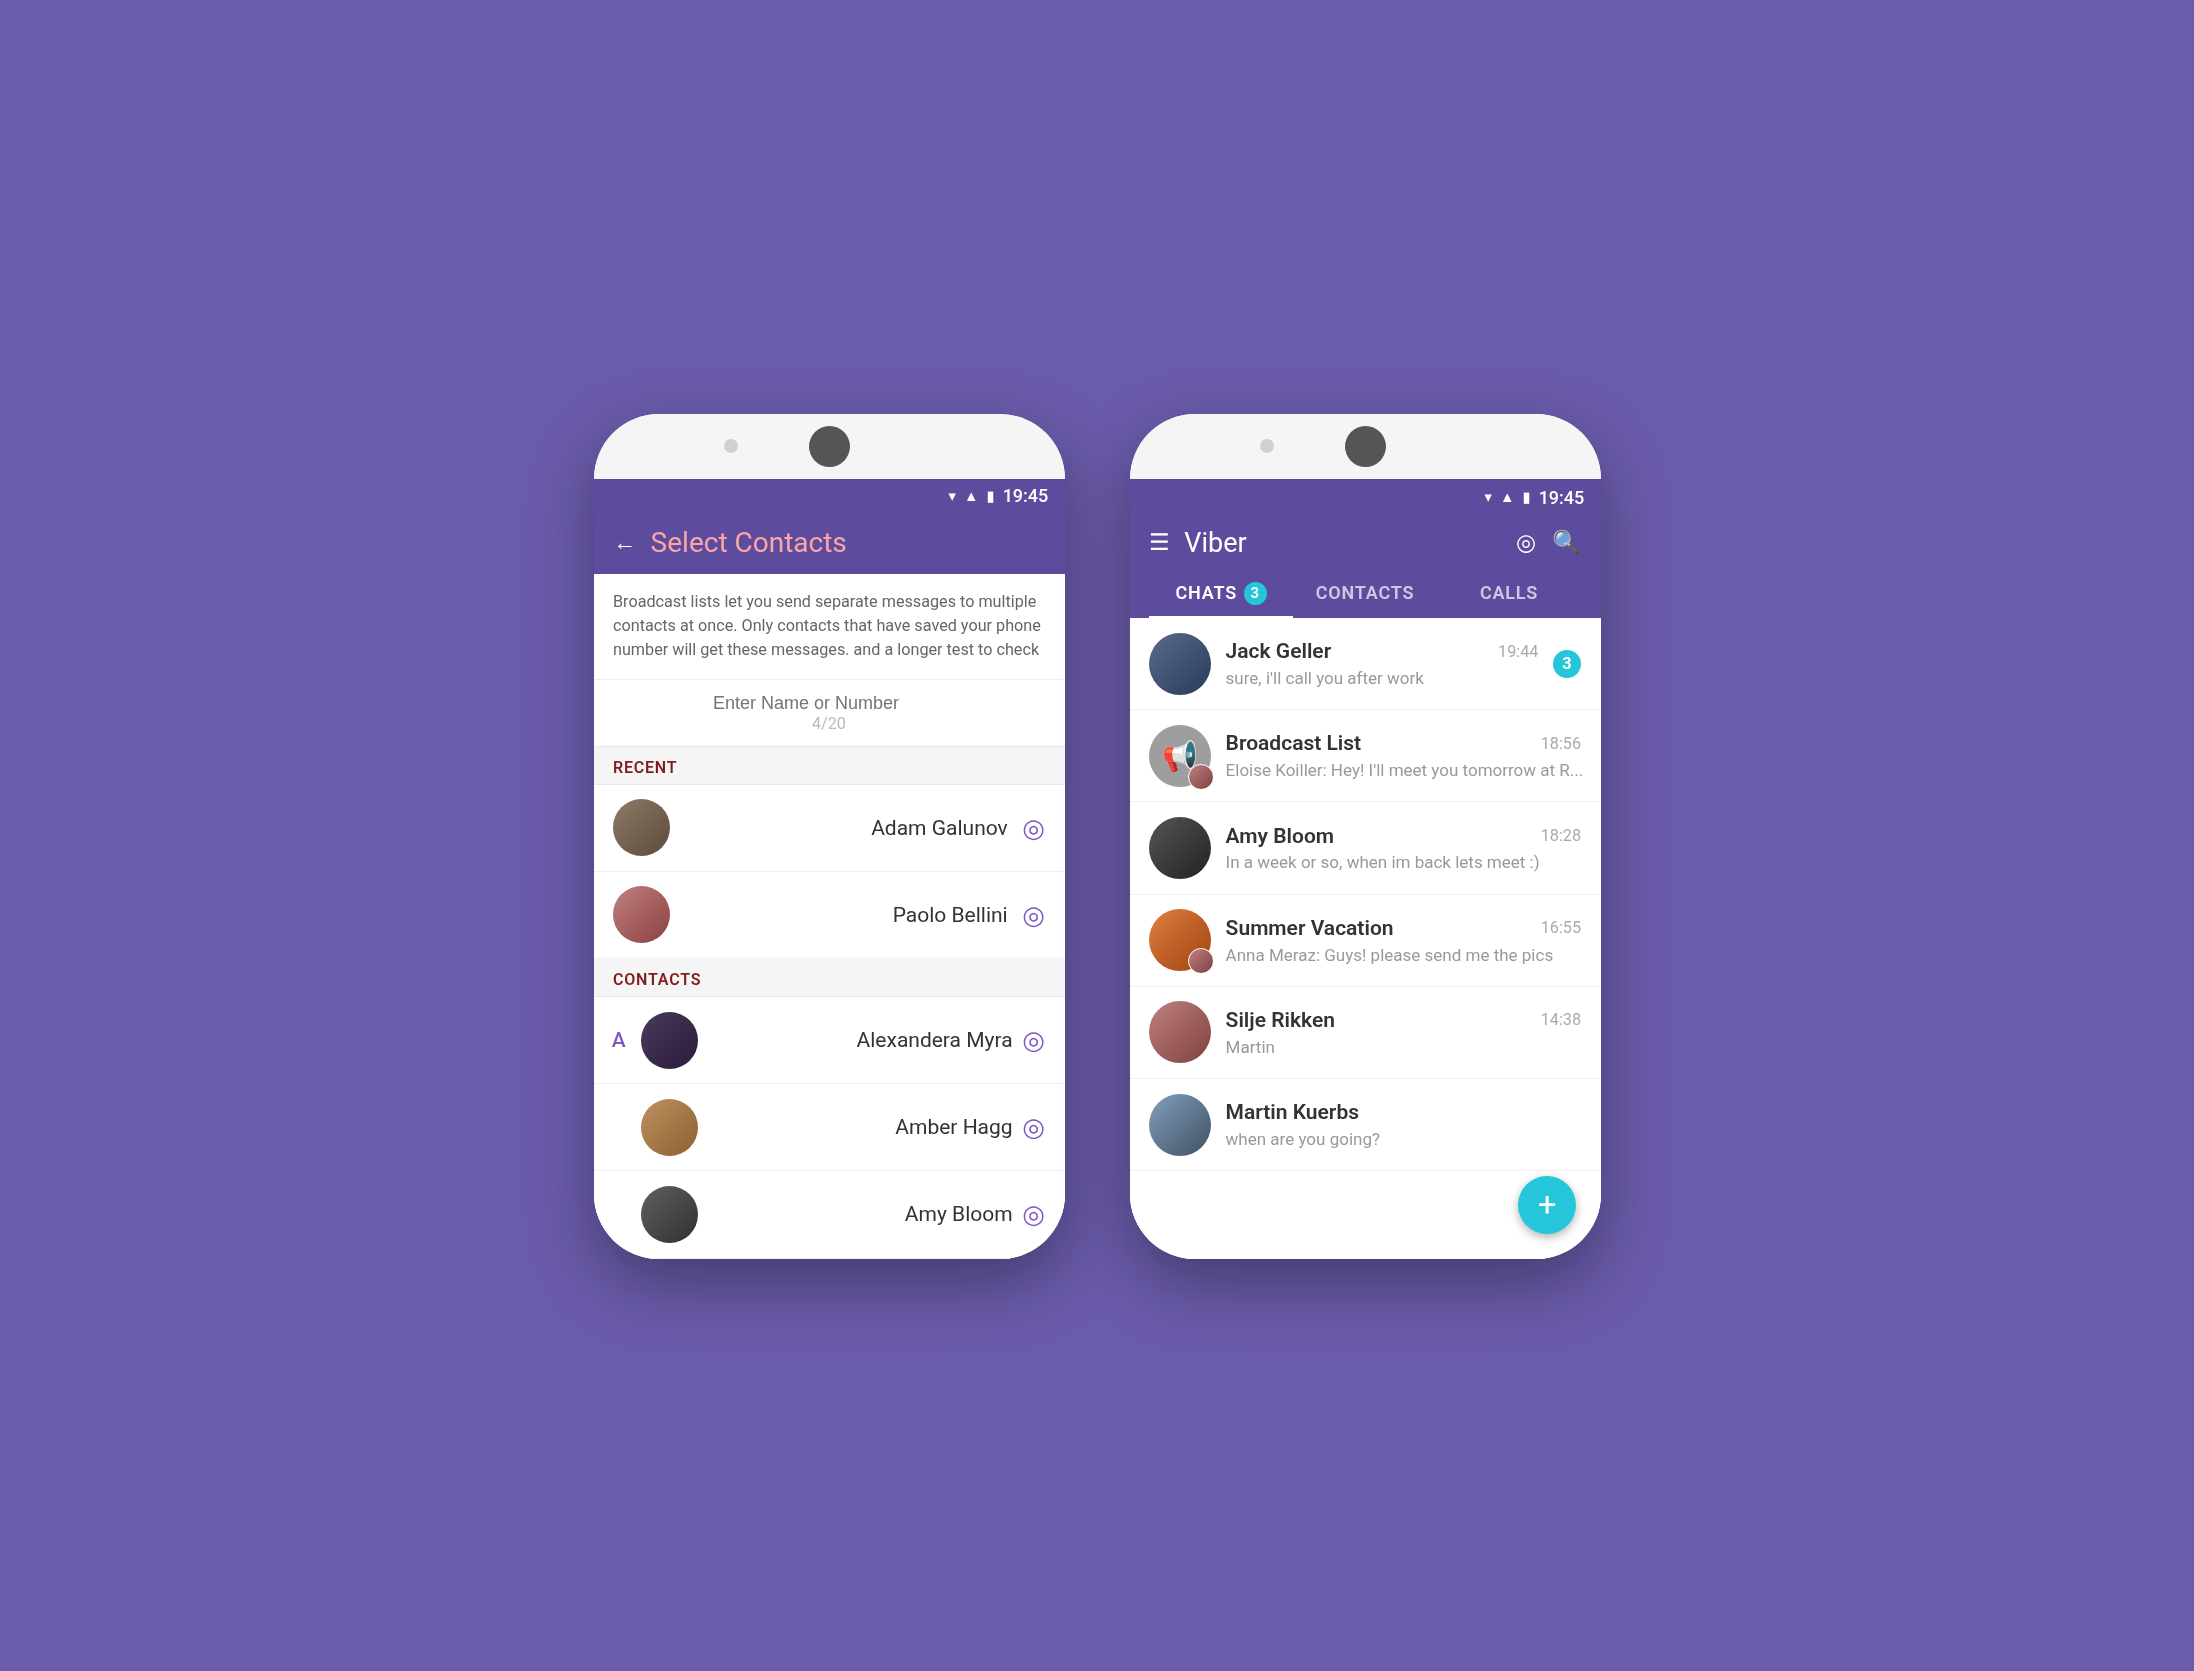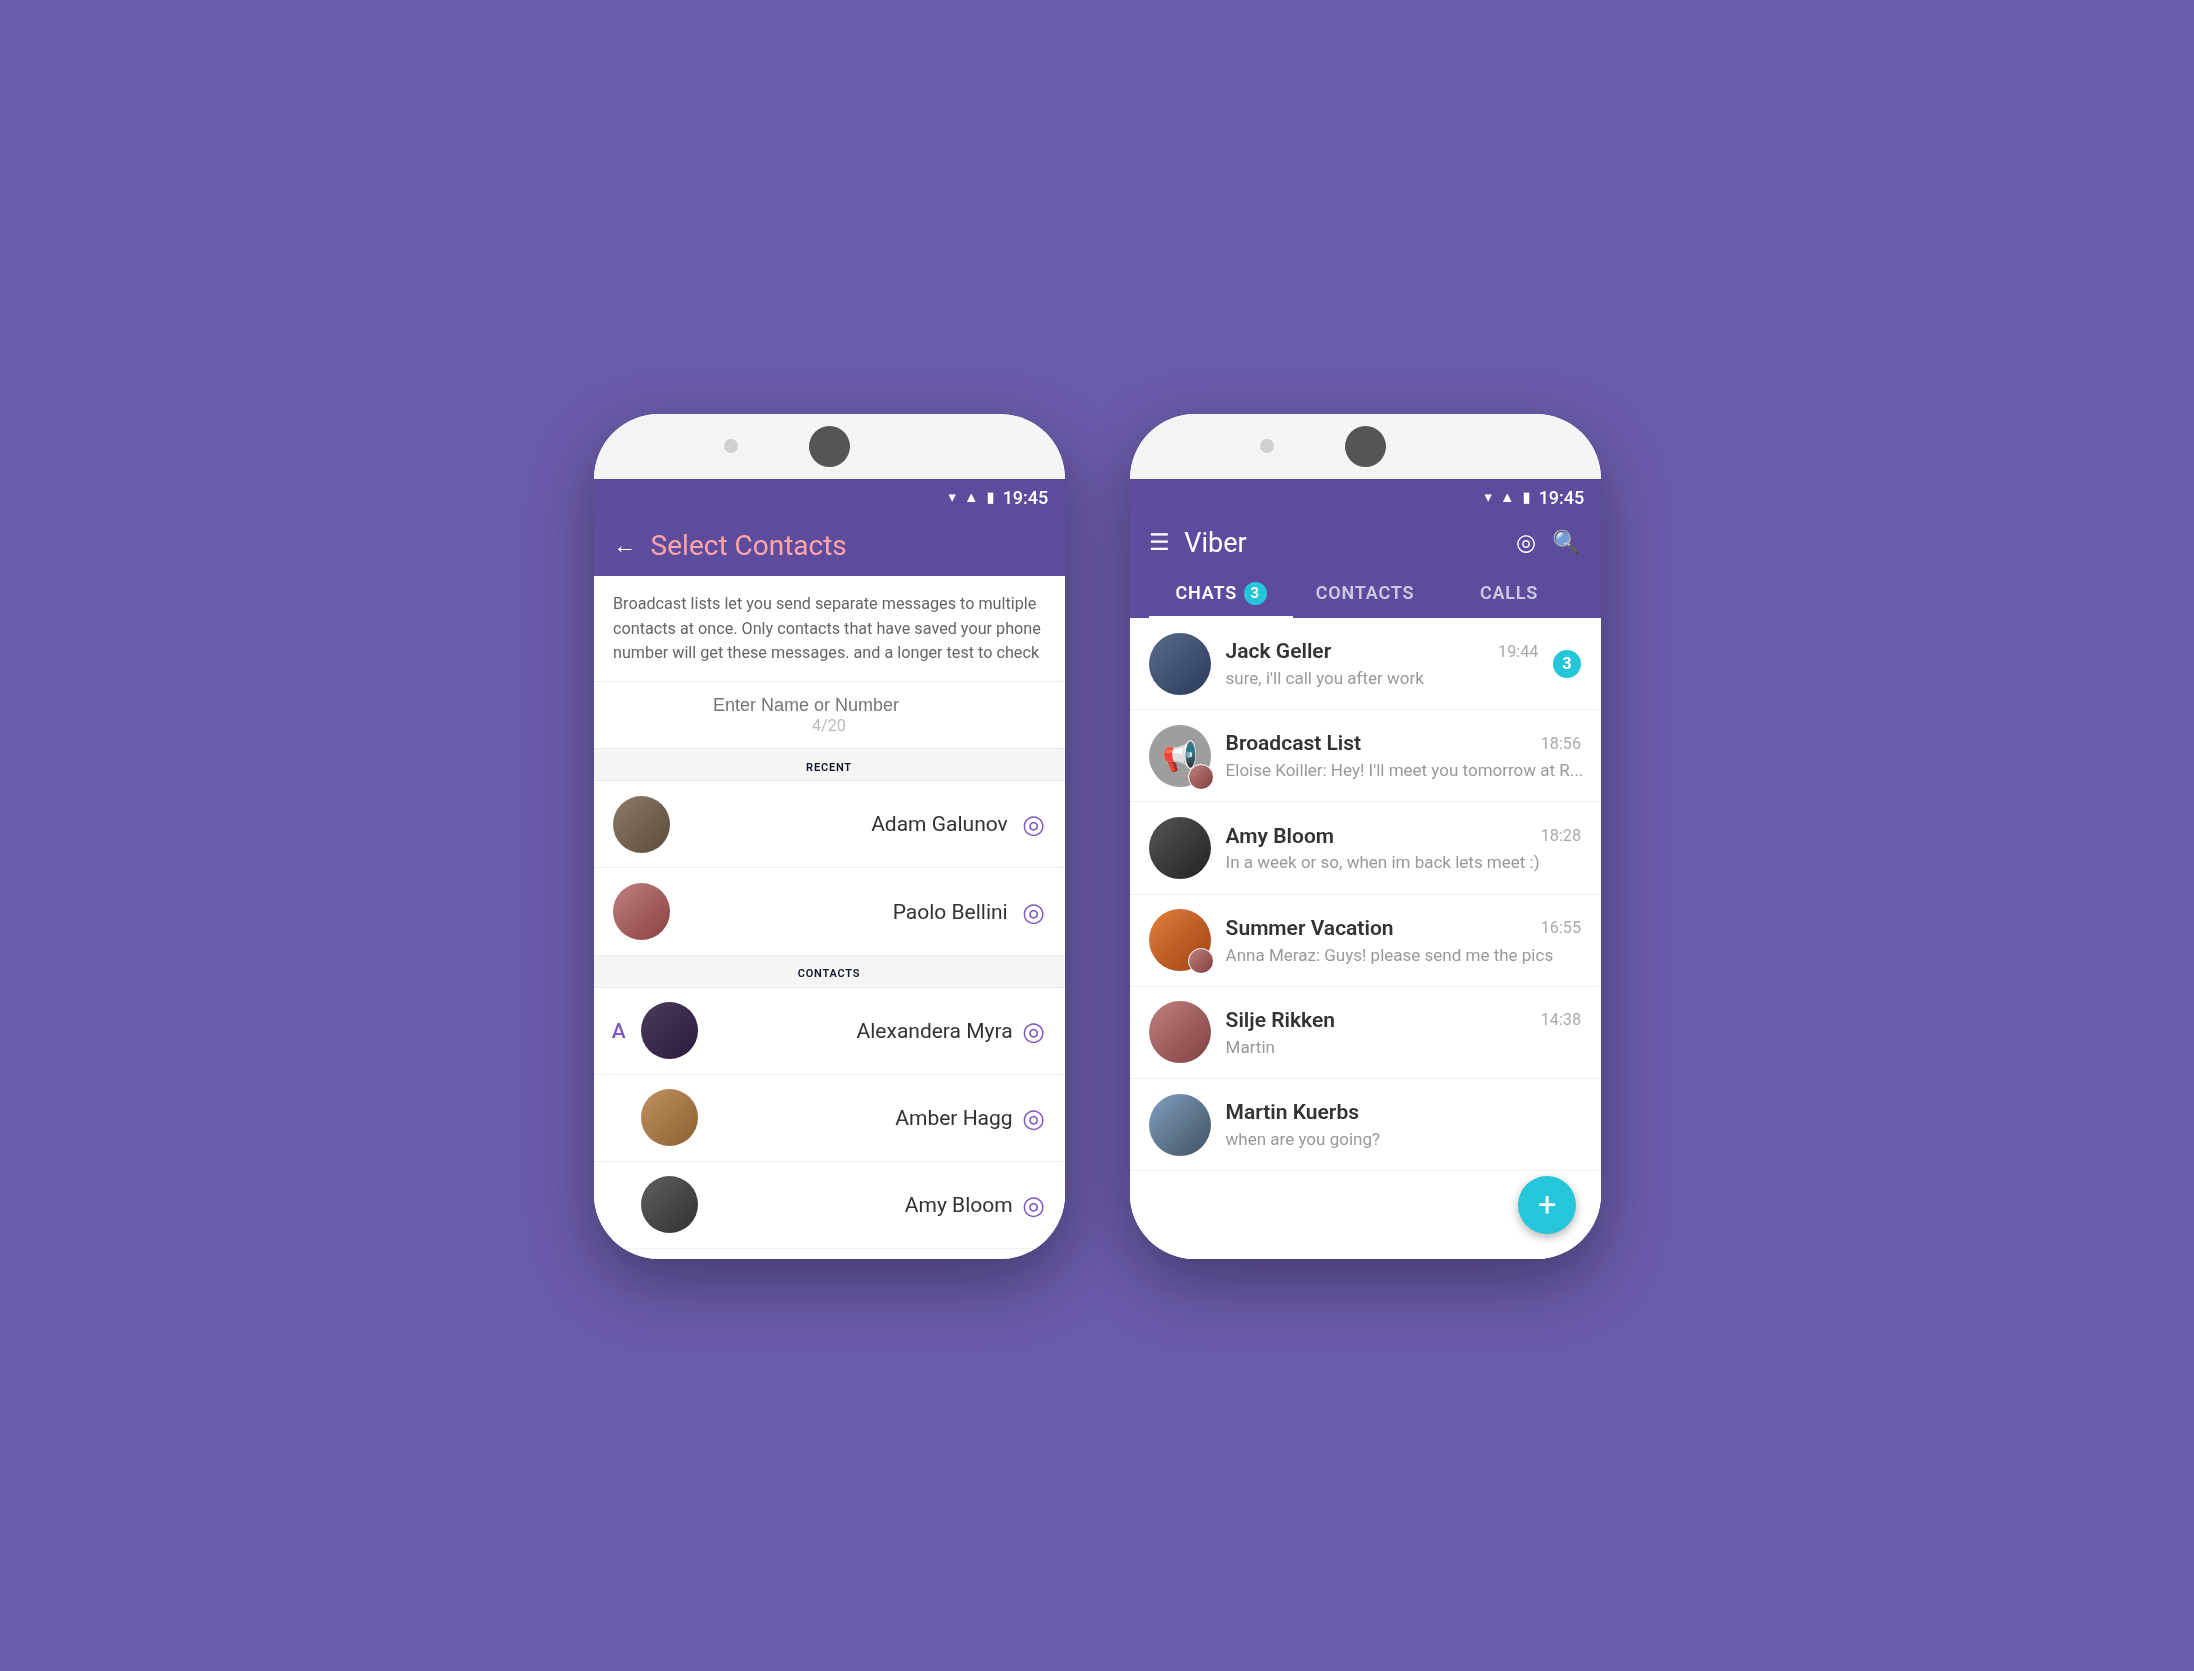--- a/index.html
+++ b/index.html
@@ -128,27 +128,26 @@
       background: transparent;
     }
     .search-count {
       color: #bbb;
       font-size: 16.2px;
     }
 
     
     .section-header {
       padding: 11.4px 19.5px 6.5px;
-      font-size: 11px;
+      font-size: 16px;
       font-weight: 600;
-      color: #0f172a;
+      color: #7f1d1d;
       letter-spacing: 0.8px;
       background: #f5f5f5;
       border-bottom: 0.8px solid #e8e8e8;
-      text-align: center;
     }
 
     
     .contact-item {
       display: flex;
       align-items: center;
       padding: 14.6px 19.5px;
       background: #fff;
       border-bottom: 0.8px solid #f0f0f0;
       gap: 14.6px;

